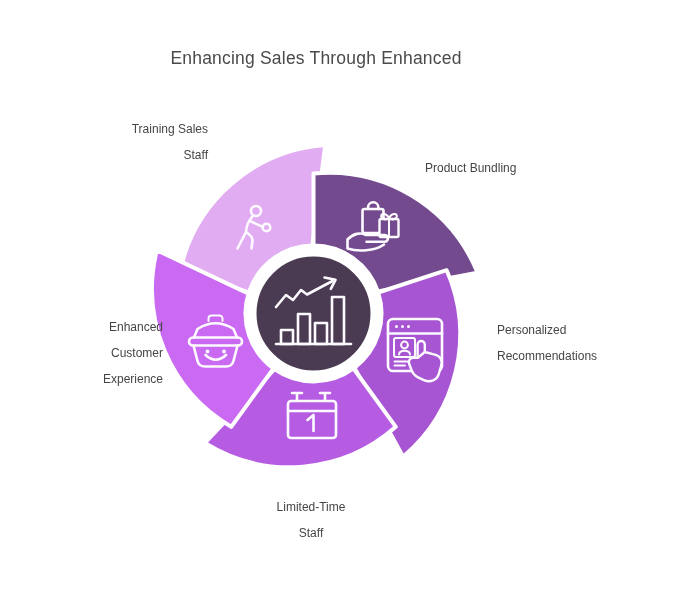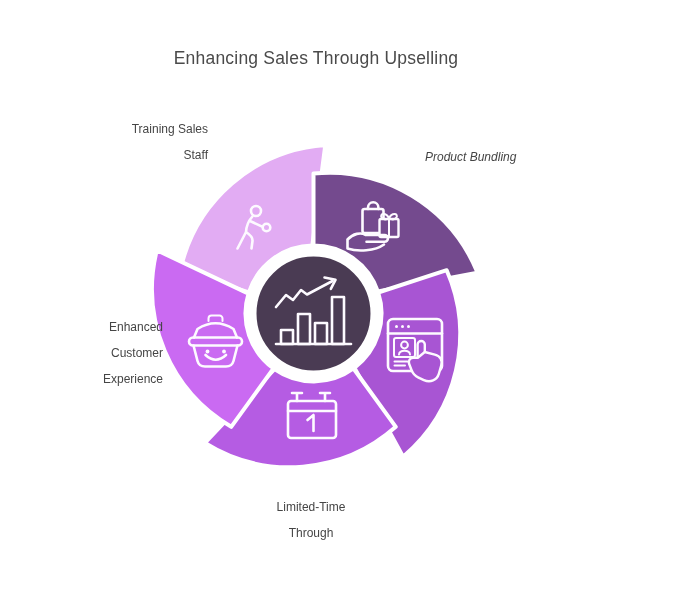--- a/index.html
+++ b/index.html
@@ -9,37 +9,37 @@
   }
   .title{
     position:absolute;left:0;top:48px;width:632px;text-align:center;
     font-size:17.5px;font-weight:500;color:#4a4a4a;letter-spacing:.2px;
   }
   .label{
     position:absolute;color:#454545;font-size:12px;line-height:26px;
     white-space:pre-line;
   }
   .lbl-training{left:40px;top:116px;width:168px;text-align:right;}
-  .lbl-bundling{left:425px;top:144px;width:220px;text-align:left;font-style:italic;}
+  .lbl-bundling{left:425px;top:155px;width:220px;text-align:left;}
   .lbl-personalized{left:497px;top:317px;width:200px;text-align:left;}
   .lbl-limited{left:225px;top:494px;width:172px;text-align:center;}
   .lbl-enhanced{left:8px;top:314px;width:155px;text-align:right;}
   svg.wheel{position:absolute;left:0;top:0;}
   .blade{stroke:#ffffff;stroke-width:4;stroke-linejoin:round;}
   .ic{fill:none;stroke:#fdfaff;stroke-width:2.6;stroke-linecap:round;stroke-linejoin:round;}
   .ic-thin{fill:none;stroke:#fdfaff;stroke-width:2;stroke-linecap:round;stroke-linejoin:round;}
   .ic-fill{stroke:#fdfaff;stroke-width:2.4;stroke-linecap:round;stroke-linejoin:round;}
   .dot{fill:#fdfaff;stroke:none;}
 </style>
 </head>
 <body>
 
 <div class="canvas">
 
-  <div class="title">Enhancing Sales Through Upselling</div>
+  <div class="title">Enhancing Sales Through Enhanced</div>
 
   <svg class="wheel" width="698" height="590" viewBox="0 0 698 590" xmlns="http://www.w3.org/2000/svg">
 
     <g>
       <path class="blade" d="M 248.8 292.5 L 180.3 270.2 A 160 160 0 0 1 325.3 144.9 L 312.3 245.5 A 68 68 0 0 0 248.8 292.5 Z" fill="#e2acf3"></path>
       <g>
         <circle class="ic" cx="256" cy="211" r="5"></circle>
         <circle class="ic" cx="266.5" cy="227.5" r="3.8"></circle>
         <path class="ic" d="M252 217 C248 221.5 246.3 227 246 232 M250 221 L261.6 226.4 M246 232 L237.5 248.5 M246 232 Q253 236.5 252.5 241 L251.5 248.5"></path>
       </g>
@@ -104,19 +104,21 @@
         <path class="ic" d="M276 344 H351"></path>
         <path class="ic" d="M276 307 L286 295 L293 300 L301 290 L307 294.5 L332.5 281"></path>
         <path class="ic" d="M324.5 277.5 L335.5 279.8 L330.8 288.8"></path>
       </g>
     </g>
   </svg>
 
   <div class="label lbl-training">Training Sales
 Staff</div>
   <div class="label lbl-bundling">Product Bundling</div>
+  <div class="label lbl-personalized">Personalized
+Recommendations</div>
   <div class="label lbl-limited">Limited-Time
-Through</div>
+Staff</div>
   <div class="label lbl-enhanced">Enhanced
 Customer
 Experience</div>
 
 </div>
 
 </body></html>

